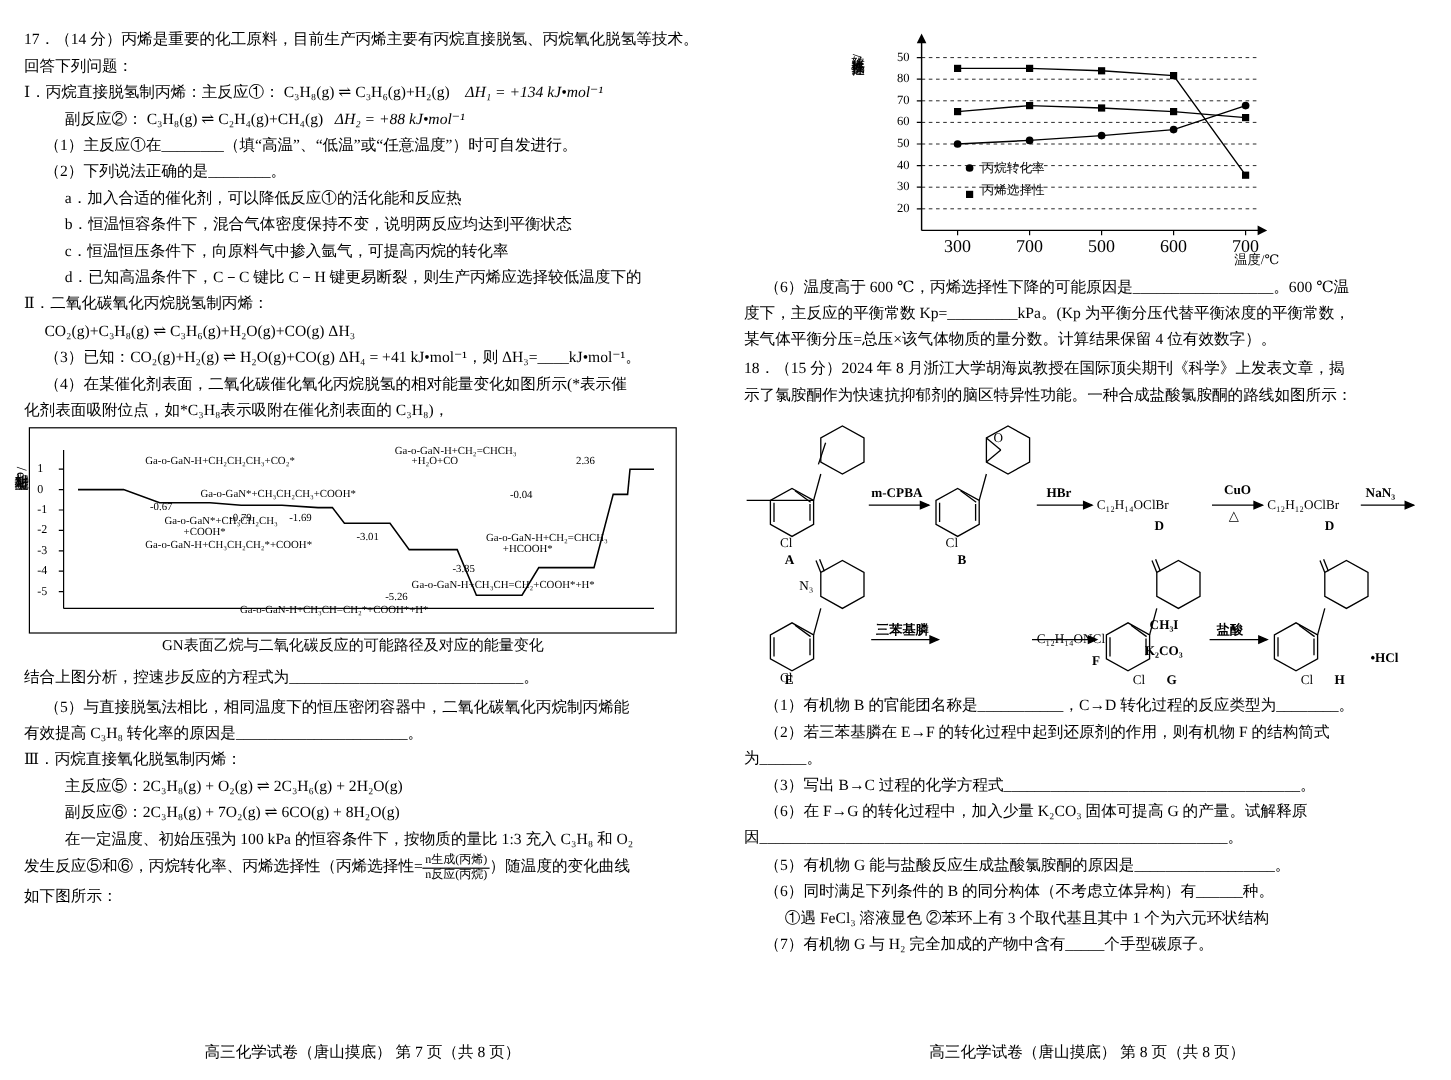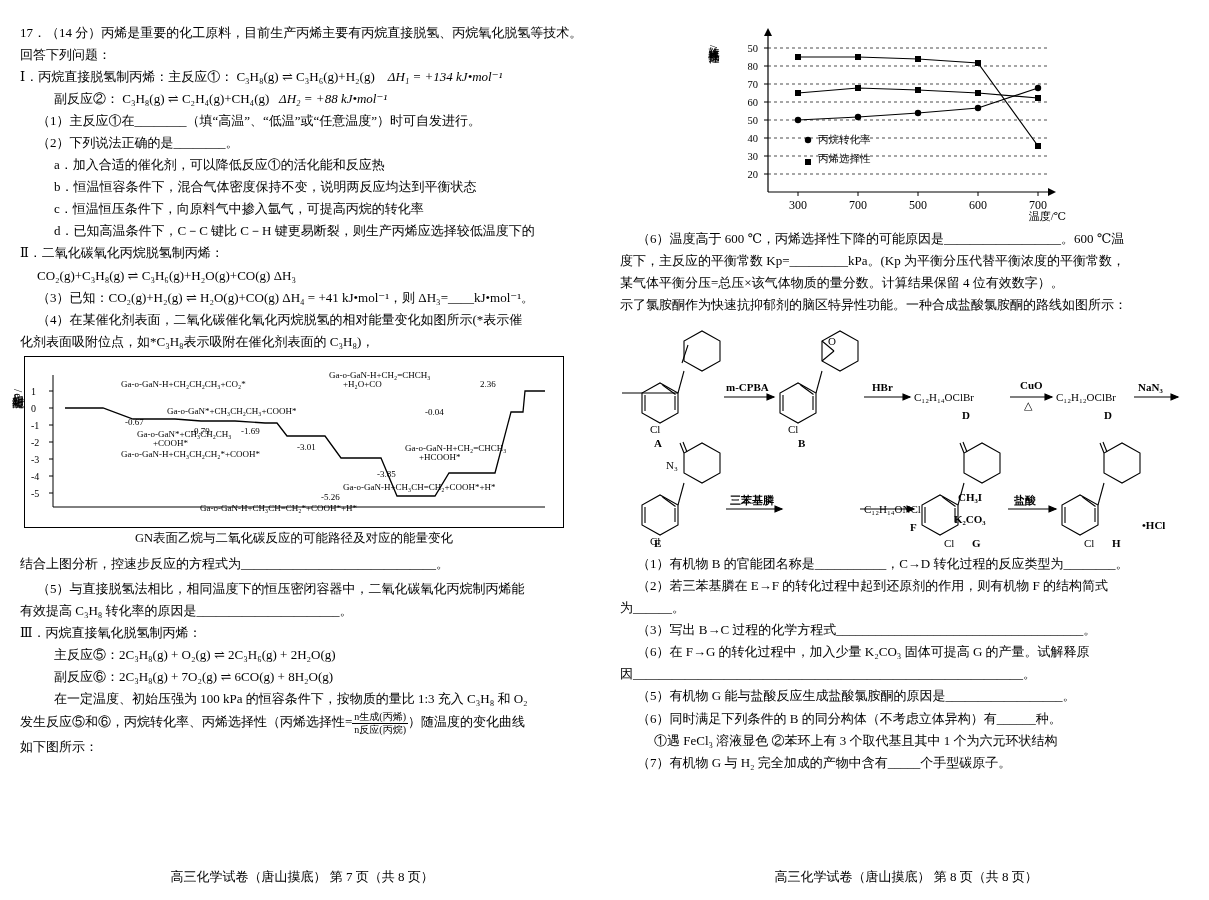--- a/index.html
+++ b/index.html
@@ -92,21 +92,21 @@
     letter-spacing: 1px;
   }
   .chart-xlabel {
     position: absolute;
     right: 6px;
     bottom: -2px;
     font-size: 11px;
   }
   .tickx {
     position: absolute;
-    font-size: 12px;
+    font-size: 15px;
     transform: translateX(-50%);
     text-align: right;
   }
   .ticky {
     position: absolute;
     font-size: 10.5px;
     transform: translateY(-50%);
     text-align: right;
   }
   .legend-item {
@@ -323,20 +323,21 @@
     <div class="legend-item" style="left:106px; top:111px">丙烷转化率</div>
     <div class="legend-item" style="left:106px; top:130px">丙烯选择性</div>
   </div>
 
   <p class="ind2">（6）温度高于 600 ℃，丙烯选择性下降的可能原因是__________________。600 ℃温</p>
   <p>
     <span>度下，主反应的平衡常数 Kp=_________kPa。(Kp 为平衡分压代替平衡浓度的平衡常数，</span>
   </p>
   <p>某气体平衡分压=总压×该气体物质的量分数。计算结果保留 4 位有效数字）。</p>
 
+  <p style="margin-top:3px">18．（15 分）2024 年 8 月浙江大学胡海岚教授在国际顶尖期刊《科学》上发表文章，揭</p>
   <p>示了氯胺酮作为快速抗抑郁剂的脑区特异性功能。一种合成盐酸氯胺酮的路线如图所示：</p>
 
   <div class="scheme">
     <svg width="560" height="232" style="position:absolute;left:0;top:0">
       <g stroke="#000" stroke-width="1.1" fill="none">
 
         <polygon points="20,74 20,94 38,104 56,94 56,74 38,64"></polygon>
         <line x1="23" y1="76" x2="23" y2="92"></line>
         <line x1="40.5" y1="66" x2="53.5" y2="75.5"></line>
         <line x1="53" y1="77" x2="53" y2="91"></line>

